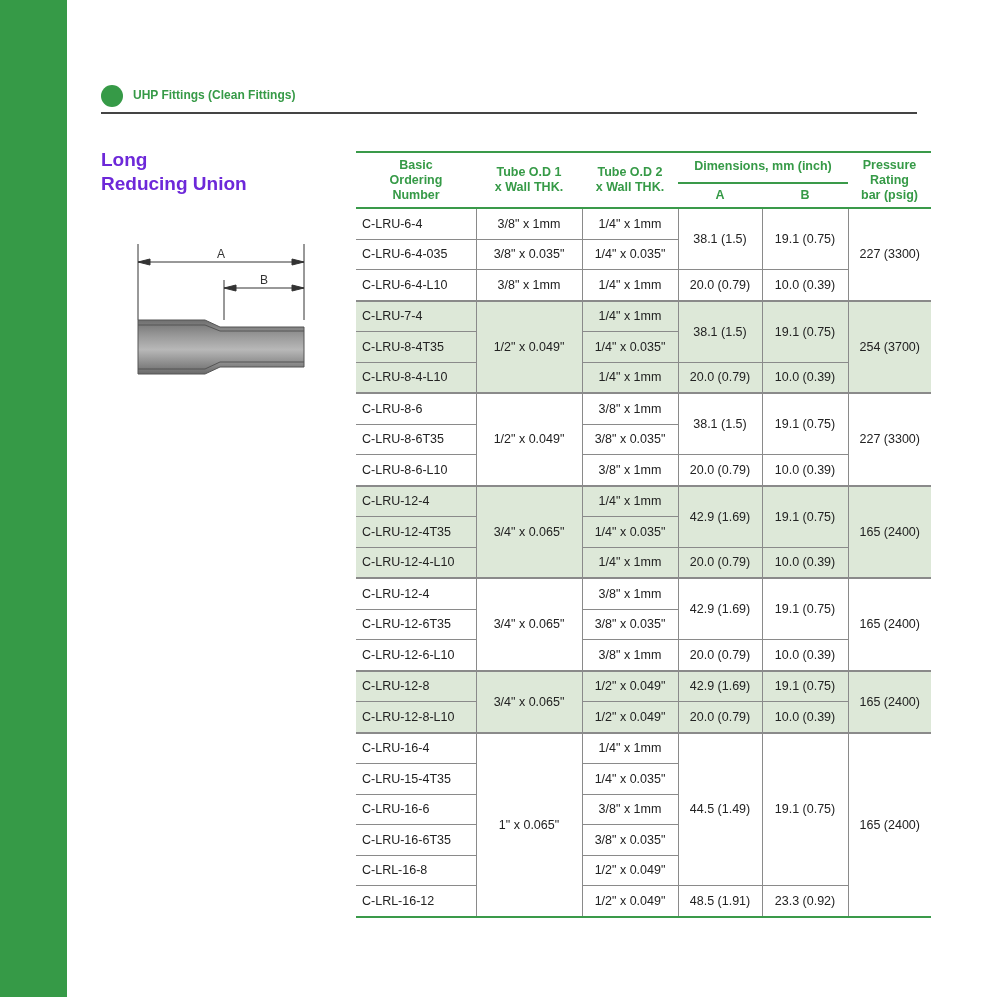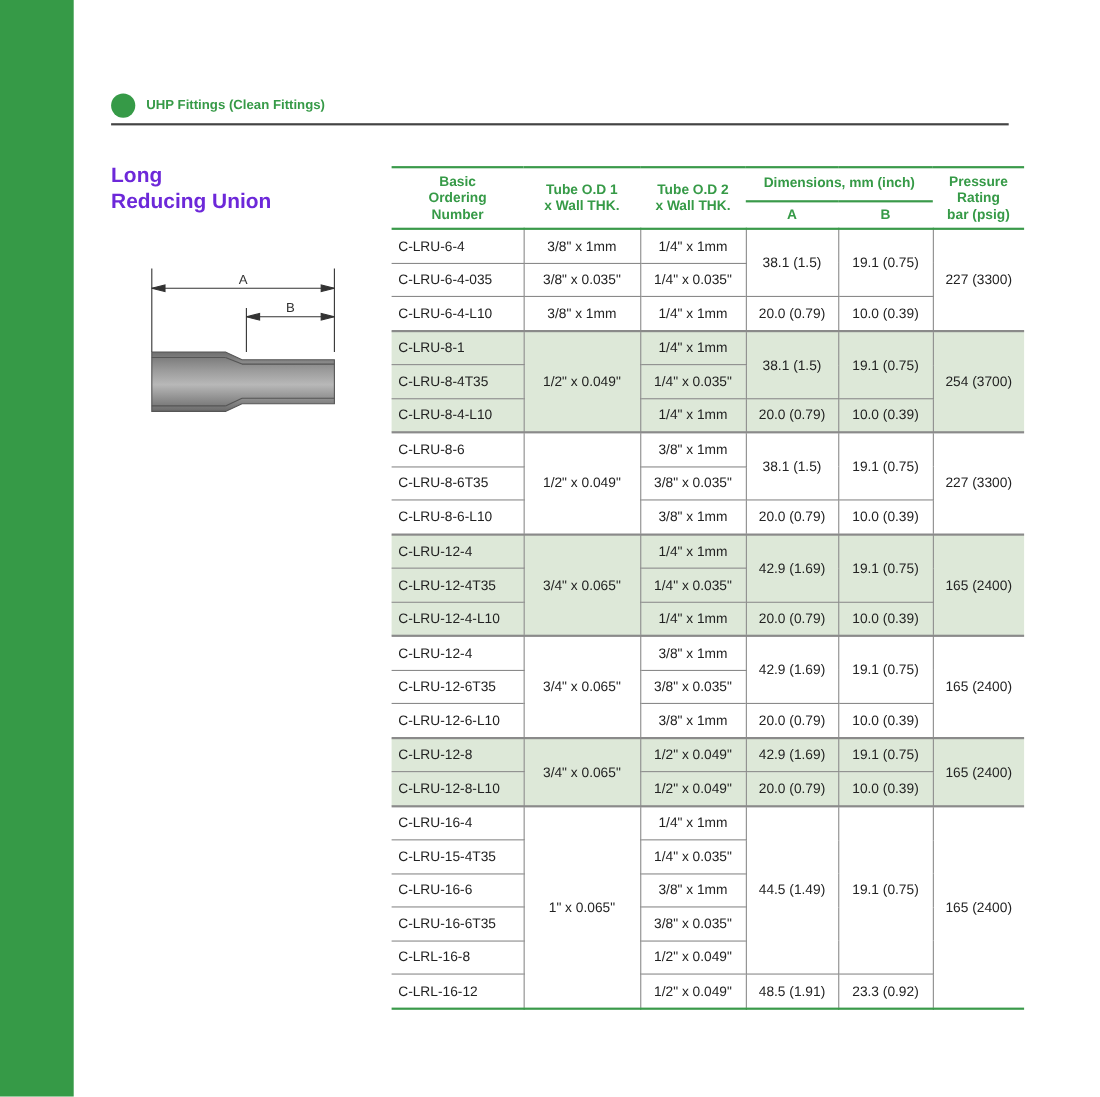--- a/index.html
+++ b/index.html
@@ -126,21 +126,21 @@
       <td>C-LRU-6-4-L10</td>
       <td>3/8" x 1mm</td>
       <td>1/4" x 1mm</td>
       <td>20.0 (0.79)</td>
       <td>10.0 (0.39)</td>
     </tr>
   </tbody>
 
   <tbody class="group shaded">
     <tr>
-      <td>C-LRU-8-1</td>
+      <td>C-LRU-7-4</td>
       <td rowspan="3">1/2" x 0.049"</td>
       <td>1/4" x 1mm</td>
       <td rowspan="2">38.1 (1.5)</td>
       <td rowspan="2">19.1 (0.75)</td>
       <td rowspan="3">254 (3700)</td>
     </tr>
     <tr>
       <td>C-LRU-8-4T35</td>
       <td>1/4" x 0.035"</td>
     </tr>

